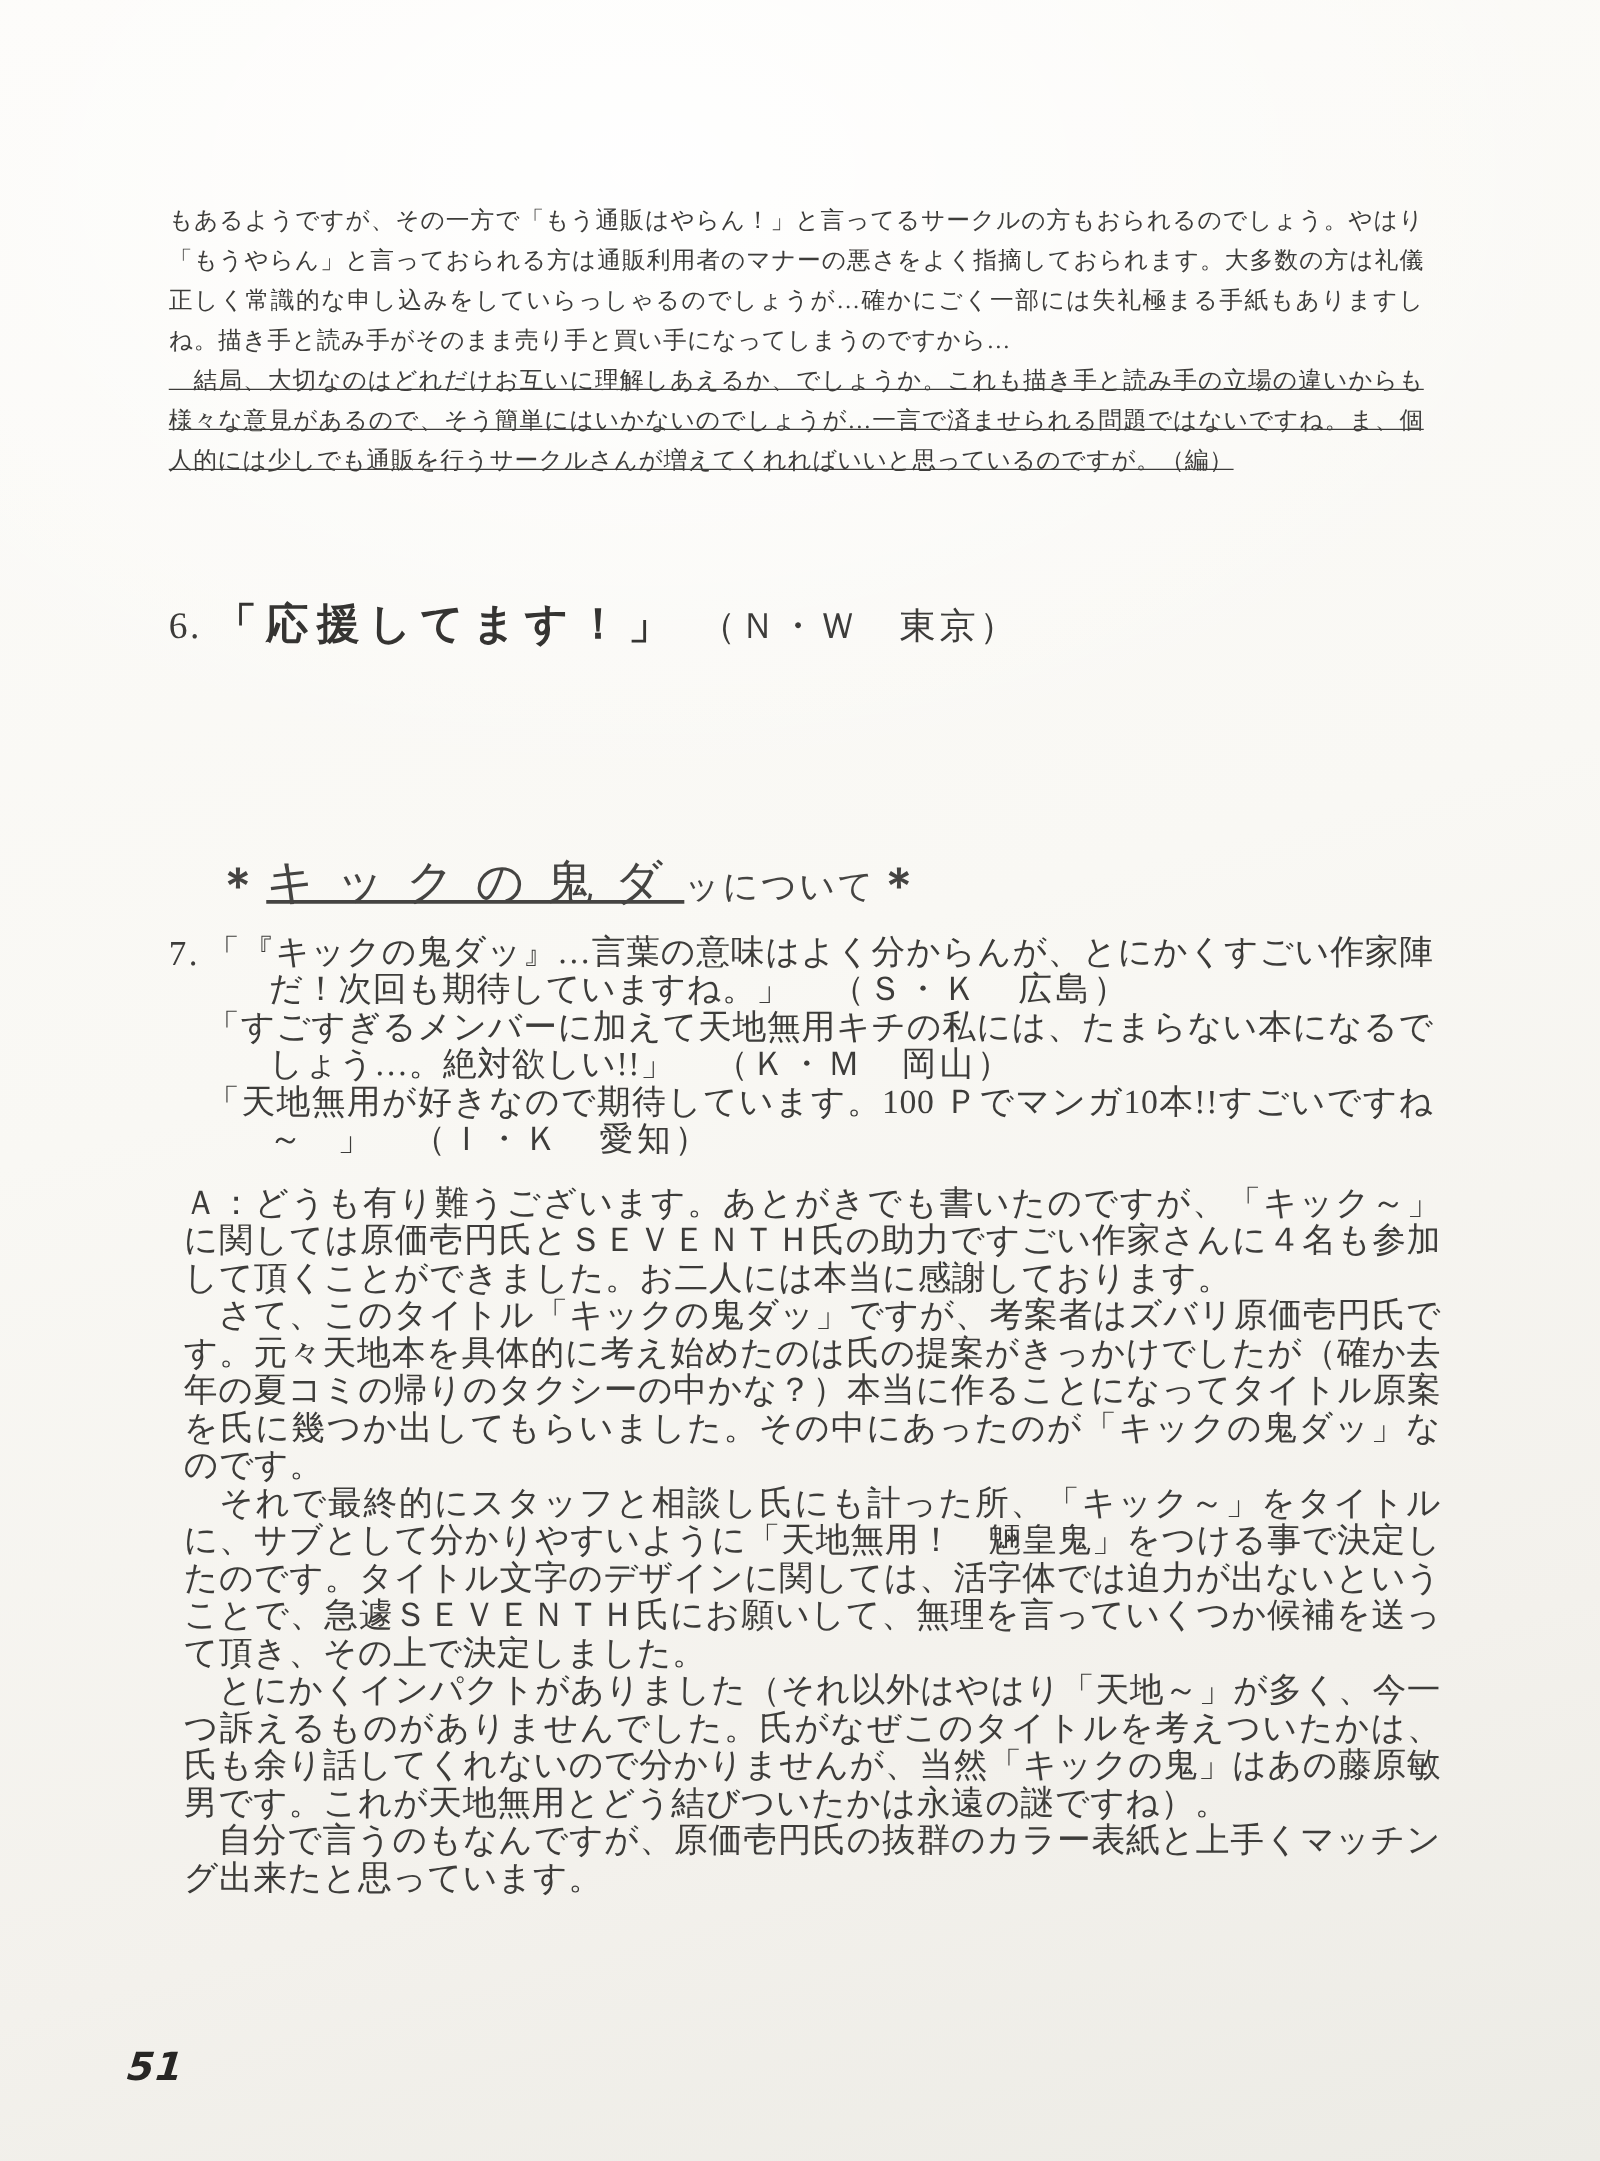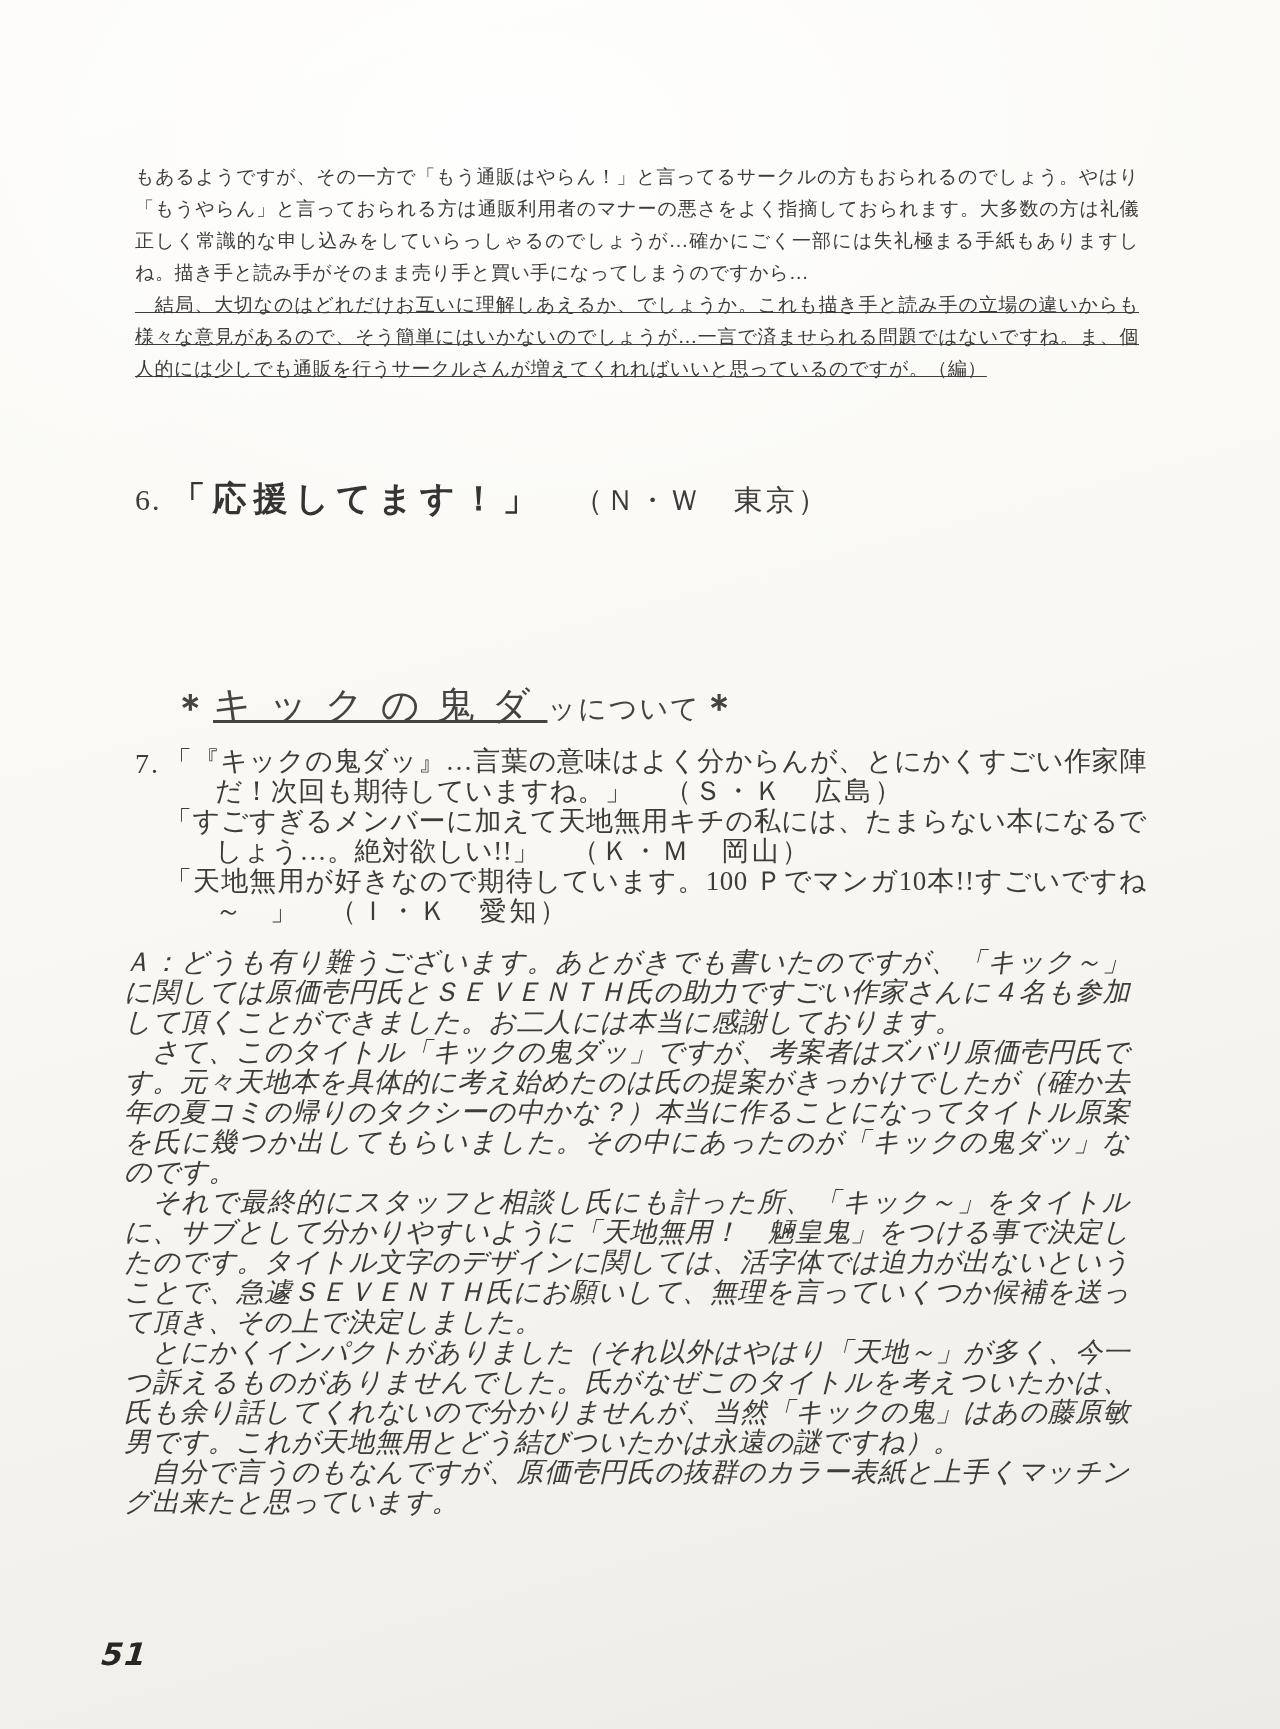--- a/index.html
+++ b/index.html
@@ -21,21 +21,21 @@
     text-align:justify;
     letter-spacing:0.5px;
   }
   .blk-continuation { position:absolute; top:161px; left:135px; width:1004px; }
 
   
   .blk-q6 { position:absolute; top:476px; left:135px; width:1004px; }
   .q6-head { display:flex; align-items:baseline; white-space:nowrap; }
   .q6-num { font-size:30px; letter-spacing:2px; }
   .q6-title { font-size:34px; font-weight:600; letter-spacing:7px; margin-left:10px; color:#353432; }
-  .q6-attr { font-size:29px; margin-left:30px; letter-spacing:3px; }
+  .q6-attr { font-size:29px; margin-left:16px; letter-spacing:3px; }
   .q6-answer { margin-top:36px; }
 
   
   .blk-section-heading {
     position:absolute; top:680px; left:172px;
     white-space:nowrap; color:#454442;
   }
   .sh-mark  { font-size:37px; font-weight:600; vertical-align:-2px; }
   .sh-main  { font-size:38px; letter-spacing:17px; margin-left:4px;text-decoration:underline; }
   .sh-small { font-size:28px; letter-spacing:2px; }
@@ -44,21 +44,21 @@
   .blk-q7 { position:absolute; top:746px; left:135px; width:1012px; }
   .q7-num { position:absolute; left:0; top:2px; font-size:28px; letter-spacing:2px; }
   .q7-quotes { margin-left:30px; }
   .quote {
     font-size:27px; line-height:30px;
     text-align:justify; letter-spacing:0.5px;
     padding-left:50px; text-indent:-50px;
   }
   .quote-attr { padding-left:32px; letter-spacing:3px; }
 
-  .blk-q7-answer { position:absolute; top:947px; left:124px; width:1006px;font-style:italic; }
+  .blk-q7-answer { position:absolute; top:947px; left:147px; width:1006px; }
   .a7-para { font-size:27px; line-height:30px; text-align:justify; letter-spacing:0.5px; }
 
   
   .page-number {
     position:absolute; left:102px; top:1636px;
     font-family:"DejaVu Sans","Liberation Sans",sans-serif;
     font-weight:bold; font-style:italic;
     font-size:31px; color:#272624;
     transform:skewX(-6deg);
     letter-spacing:1px;

